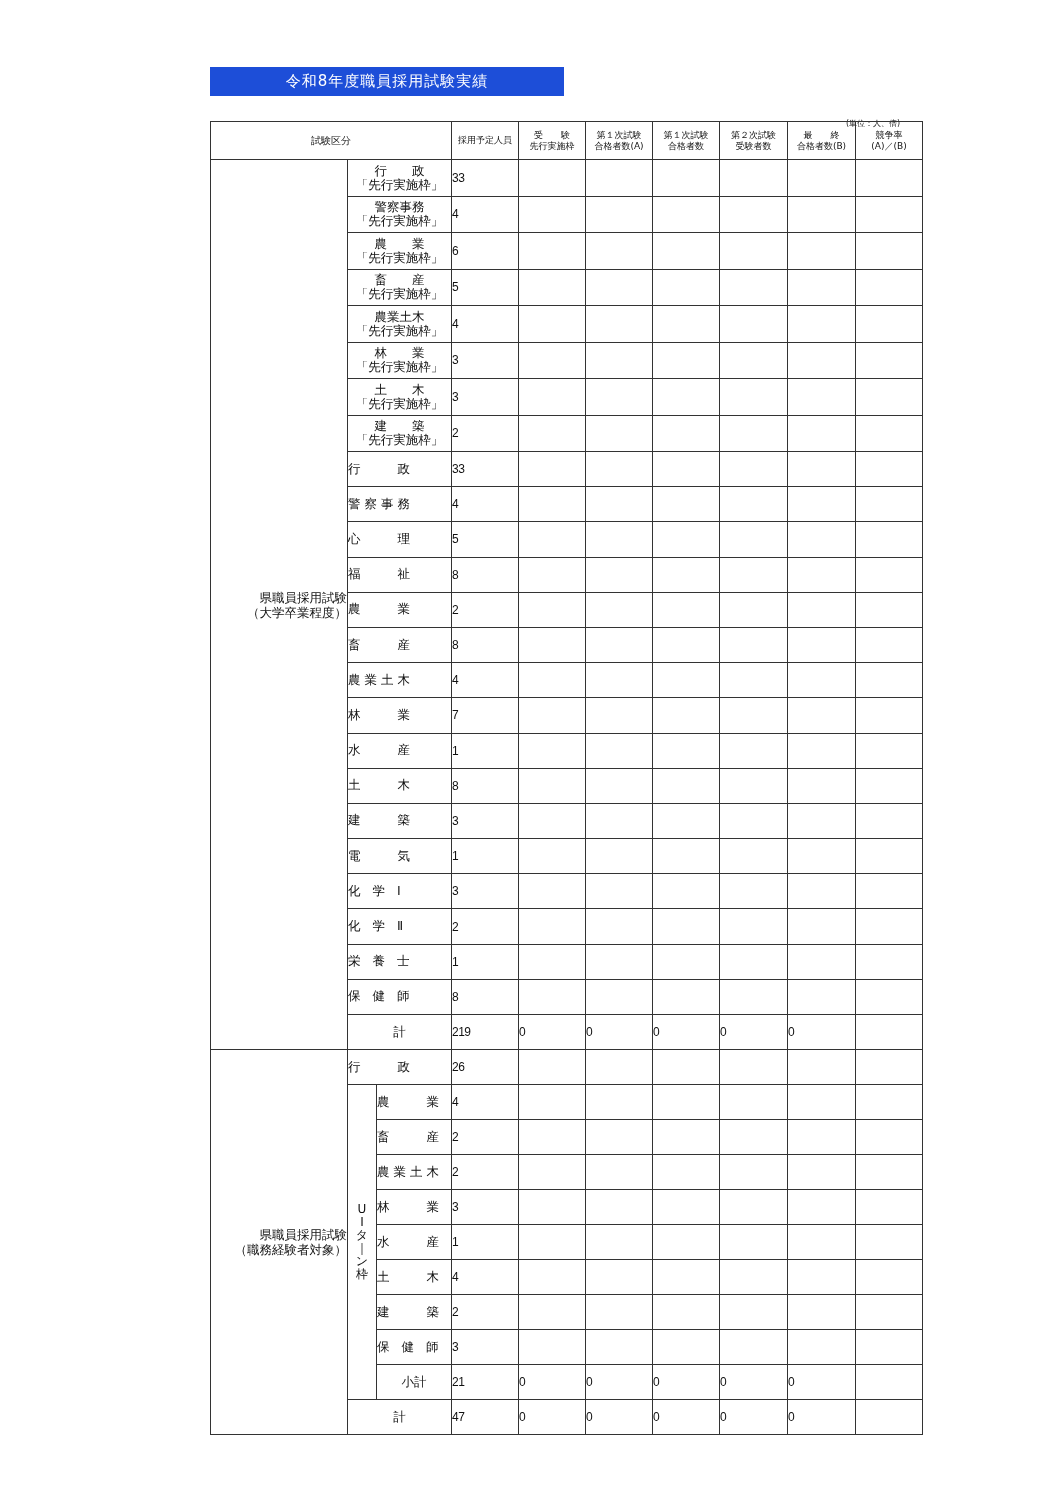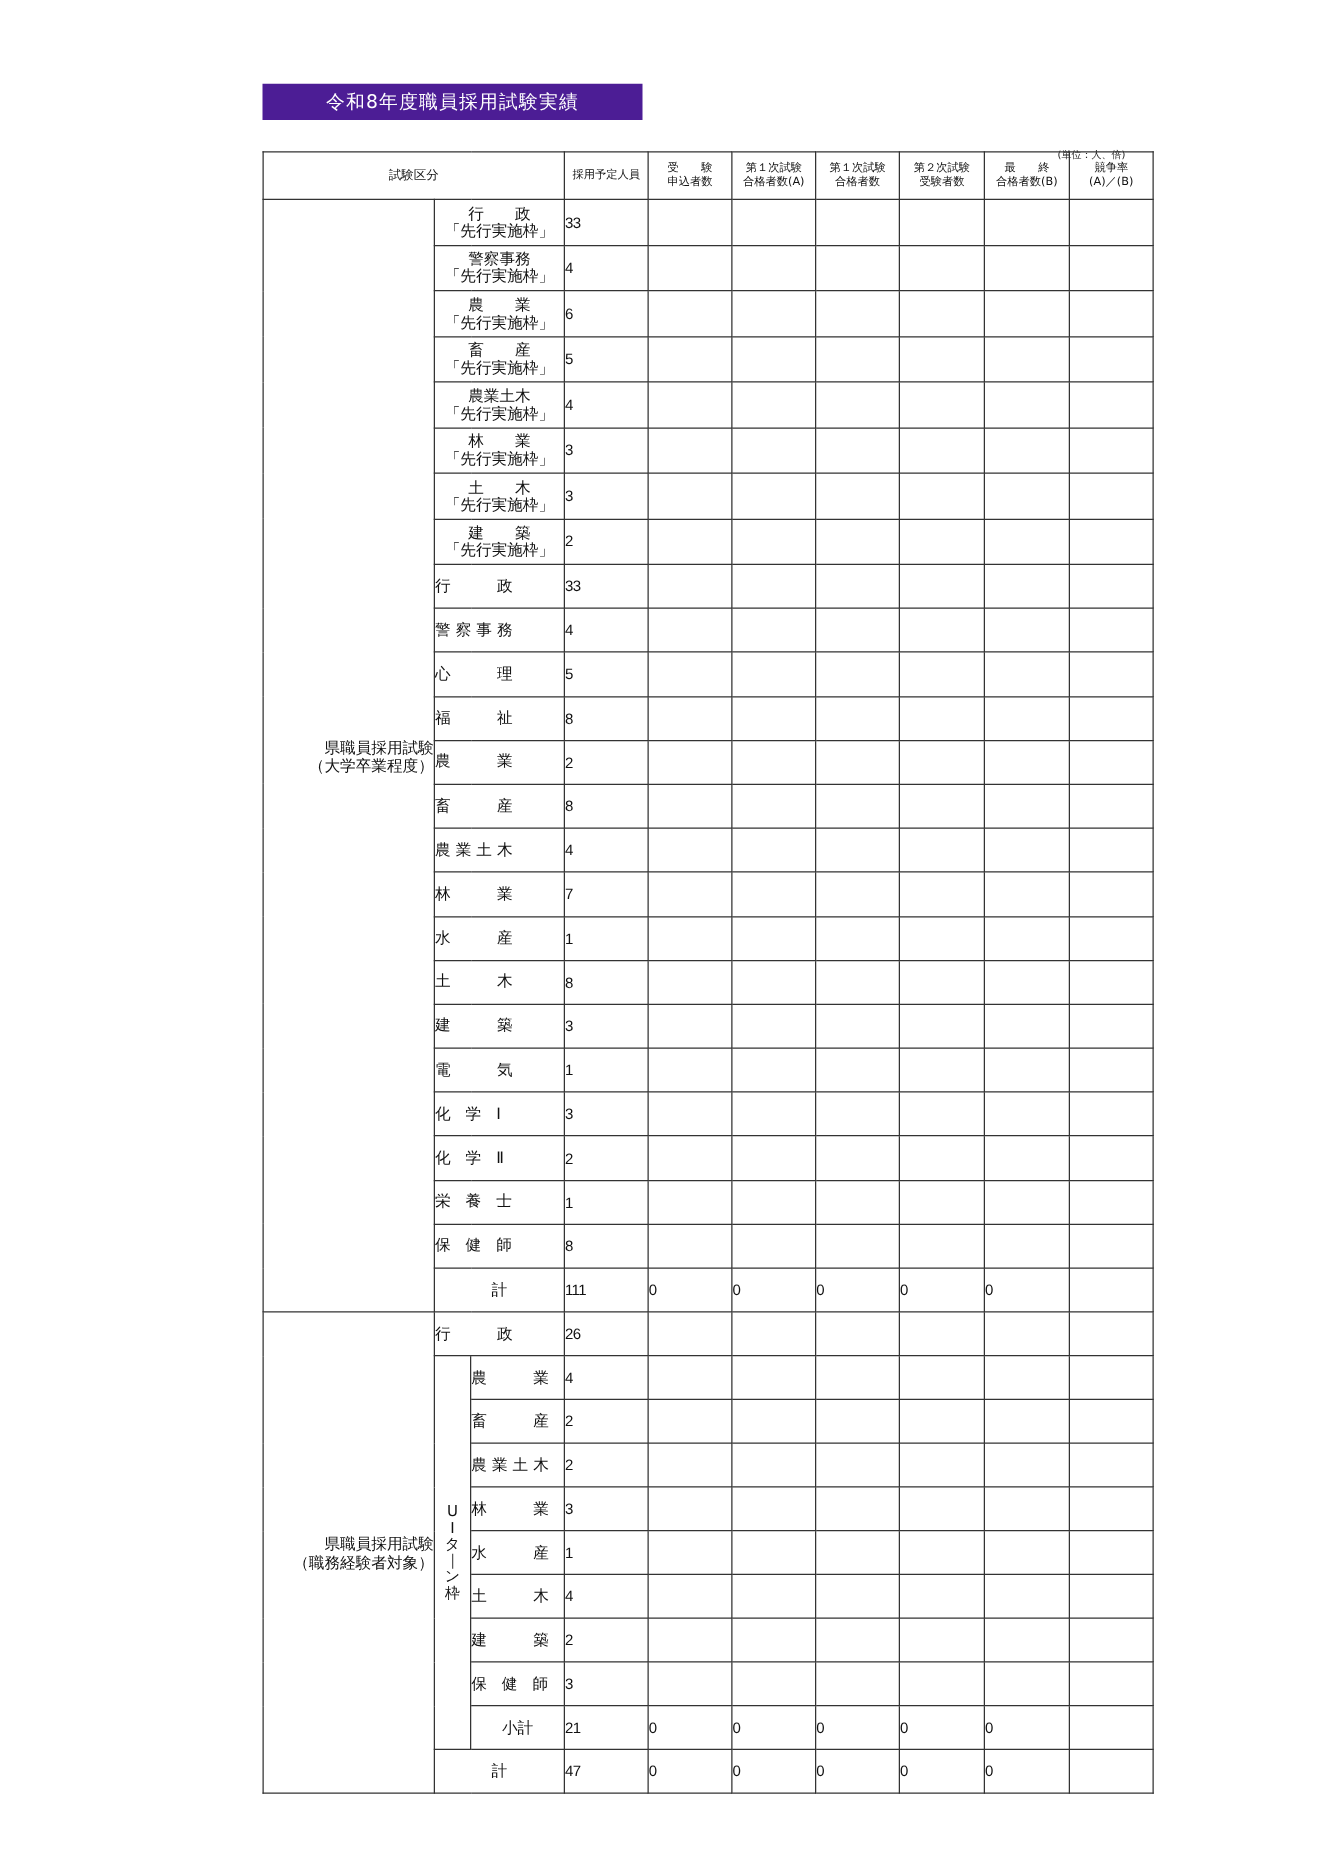--- a/index.html
+++ b/index.html
@@ -1,19 +1,19 @@
 <!DOCTYPE html>
 <html><head>
 <meta charset="utf-8">
 <style>
   html, body { margin: 0; padding: 0; background: #ffffff; }
   body { width: 1058px; height: 1497px; position: relative; font-family: "DejaVu Sans", "Liberation Sans", sans-serif; color: #111; }
   .title-bar {
-    position: absolute; left: 210px; top: 67px; width: 304px; height: 29px;
-    background: #4c1d95; color: #fff; font-size: 15px; line-height: 29px; text-align: center; letter-spacing: 1px;
+    position: absolute; left: 210px; top: 67px; width: 354px; height: 29px;
+    background: #1d4ed8; color: #fff; font-size: 15px; line-height: 29px; text-align: center; letter-spacing: 1px;
   }
   .unit-note { position: absolute; left: 846px; top: 88px; font-size: 8px; color: #222; margin-top: 30px; }
   table.grid {
     position: absolute; left: 210px; top: 121px; border-collapse: collapse; table-layout: fixed;
     border: 1.5px solid #333;
   }
   table.grid td, table.grid th {
     border: 1px solid #333; padding: 0; font-weight: normal; overflow: hidden;
   }
   th.hdr { height: 37px; font-size: 9px; line-height: 11px; text-align: center; }
@@ -45,21 +45,21 @@
       <col style="width:67px">
       <col style="width:67px">
     <col style="width:68px">
       <col style="width:68px">
       <col style="width:67px">
   </colgroup>
   <thead>
     <tr>
       <th class="hdr big" colspan="3">試験区分</th>
       <th class="hdr">採用予定人員</th>
-      <th class="hdr"><span>受　　験</span><br><span>申込者数</span></th>
+      <th class="hdr"><span>受　　験</span><br><span>先行実施枠</span></th>
       <th class="hdr"><span>第１次試験</span><br><span>合格者数(A)</span></th>
       <th class="hdr"><span>第１次試験</span><br><span>合格者数</span></th>
       <th class="hdr"><span>第２次試験</span><br><span>受験者数</span></th>
       <th class="hdr"><span>最　　終</span><br><span>合格者数(B)</span></th>
       <th class="hdr"><span>競争率</span><br><span>(A)／(B)</span></th>
     </tr>
   </thead>
   <tbody id="tbody1">
       <tr class="r1">
         <td class="group" rowspan="25"><span>県職員採用試験</span><br><span>（大学卒業程度）</span></td>
@@ -297,21 +297,21 @@
         <td class="num">8</td>
         <td></td>
         <td></td>
         <td></td>
         <td></td>
         <td></td>
         <td></td>
       </tr>
       <tr class="r2">
         <td class="sum" colspan="2">計</td>
-        <td class="num">111</td>
+        <td class="num">219</td>
         <td class="num">0</td>
         <td class="num">0</td>
         <td class="num">0</td>
         <td class="num">0</td>
         <td class="num">0</td>
         <td></td>
       </tr>
     </tbody>
   <tbody id="tbody2">
       <tr class="r3">

